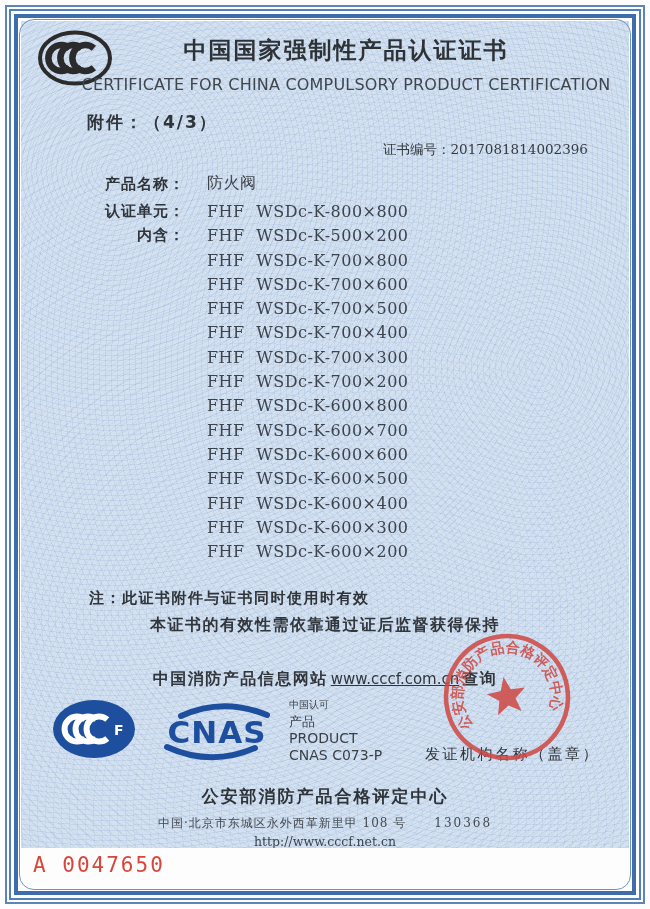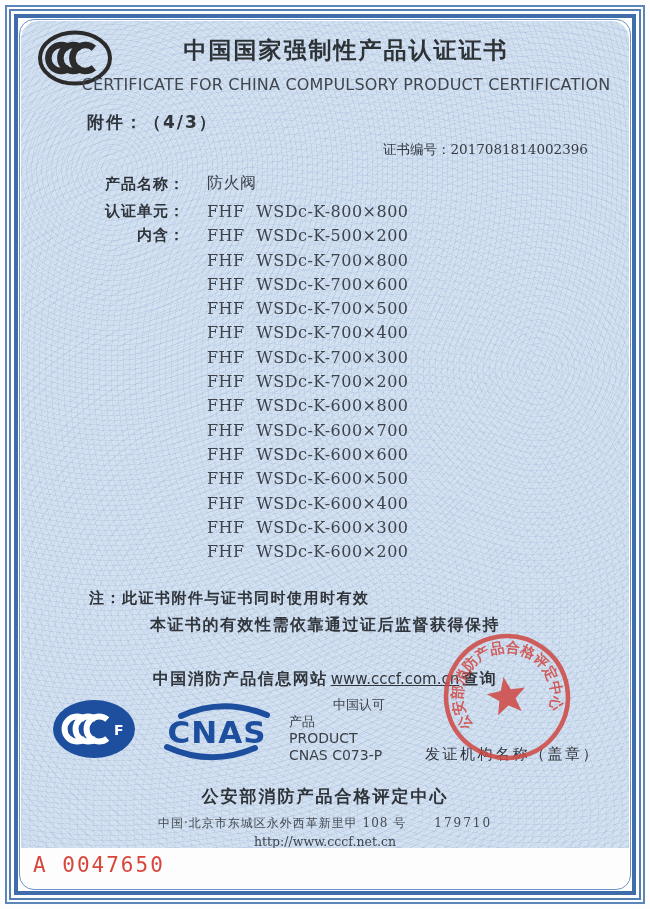--- a/index.html
+++ b/index.html
@@ -2,21 +2,21 @@
 <html><head>
 <meta charset="utf-8">
 <style>
   html,body{margin:0;padding:0;}
   body{width:650px;height:909px;font-family:"DejaVu Sans",sans-serif;background:#e8e8e8;}
   .page{width:650px;height:909px;box-sizing:border-box;background:#fdfdfd;padding:5px;}
   .f1{height:100%;box-sizing:border-box;border:2px solid #5b86bb;padding:2px;}
   .f2{height:100%;box-sizing:border-box;border:2px solid #537fb6;padding:3px;}
   .f3{height:100%;box-sizing:border-box;border:4px solid #3f6dac;position:relative;background:#fff;}
   .f4{position:absolute;inset:1px;border:1px solid #6b93c4;border-radius:15px;pointer-events:none;z-index:5;}
-  .content{position:absolute;inset:3px;display:flex;flex-direction:column;overflow:hidden;border-radius:18px;}
+  .content{position:absolute;inset:3px;display:flex;flex-direction:column;overflow:hidden;}
   .cert-body{flex:1;position:relative;background-color:#d4e1f0;
     background-image:
       repeating-radial-gradient(circle at 15% 18%, rgba(105,142,198,.14) 0 1px, rgba(0,0,0,0) 1px 5px),
       repeating-radial-gradient(circle at 85% 42%, rgba(105,142,198,.12) 0 1px, rgba(0,0,0,0) 1px 6px),
       repeating-radial-gradient(circle at 38% 72%, rgba(105,142,198,.10) 0 1px, rgba(0,0,0,0) 1px 7px),
       repeating-radial-gradient(circle at 62% 96%, rgba(105,142,198,.10) 0 1px, rgba(0,0,0,0) 1px 8px);}
   .bottom-strip{height:40px;background:#fdfdfd;position:relative;}
 
   .abs{position:absolute;}
   .ccc-logo{left:14px;top:7px;}
@@ -34,21 +34,21 @@
   .row-value{margin-left:22px;font-family:"DejaVu Serif",serif;font-size:16px;color:#3d434c;letter-spacing:.5px;word-spacing:6px;white-space:nowrap;}
 
   .note1{left:68px;top:568px;font-size:15px;font-weight:bold;color:#2f343a;letter-spacing:1.5px;}
   .cnote{left:0;right:0;text-align:center;font-size:16px;font-weight:bold;color:#31363c;letter-spacing:1.5px;}
   .cnote .lnk{font-weight:normal;font-size:15px;letter-spacing:0;text-decoration:underline;font-family:"DejaVu Sans",sans-serif;margin:0 3px;}
   .n2{top:594px;} .n3{top:621px;} .n4{top:648px;}
 
   .cccf{left:30px;top:676px;}
   .cnas{left:136px;top:680px;}
   .accr{left:268px;top:676px;color:#3a3f46;line-height:16.5px;}
-  .accr .c1{font-size:13px;margin-left:44px;} .accr .c2{font-size:13px;}
+  .accr .c1{font-size:10px;} .accr .c2{font-size:13px;}
   .accr .c3{font-size:14px;} .accr .c4{font-size:14px;}
 
   .seal{left:420px;top:610px;width:132px;height:132px;transform:rotate(-10deg);opacity:.85;z-index:3;}
   .seal-caption{left:404px;top:724px;font-family:"DejaVu Serif",serif;font-size:15px;color:#2f353b;letter-spacing:2.5px;z-index:2;}
 
   .forg{left:0;right:0;top:764px;text-align:center;font-size:17px;font-weight:bold;color:#2e3339;letter-spacing:2px;}
   .faddr{left:0;right:0;top:794px;text-align:center;font-size:12px;color:#434a52;font-family:"DejaVu Serif",serif;letter-spacing:1px;}
   .faddr .pc{margin-left:28px;letter-spacing:2px;}
   .fweb{left:0;right:0;top:813px;text-align:center;font-size:12.5px;color:#3d444c;font-family:"DejaVu Serif",serif;}
 
@@ -194,21 +194,21 @@
            <polygon points="65,45 60,58.1 46,58.8 56.9,67.6 53.2,81.2 65,73.5 76.8,81.2 73.1,67.6 84,58.8 70,58.1" fill="#cf4742"></polygon>
            <path id="sealArc" d="M 27 87 A 44 44 0 1 1 103 87" fill="none"></path>
            <text font-size="14" font-weight="bold" fill="#cf4742">
              <textPath href="#sealArc" startOffset="0" textLength="182" lengthAdjust="spacingAndGlyphs">公安部消防产品合格评定中心</textPath>
            </text>
          </svg>
        </div>
 
        <div class="abs forg">公安部消防产品合格评定中心</div>
        <div class="abs faddr">
-         <span>中国·北京市东城区永外西革新里甲 108 号</span><span class="pc">179710</span>
+         <span>中国·北京市东城区永外西革新里甲 108 号</span><span class="pc">130368</span>
        </div>
        <div class="abs fweb">http://www.cccf.net.cn</div>
 
      </div>
 
      <div class="bottom-strip">
        <div class="serial">A 0047650</div>
      </div>
 
     </div>

